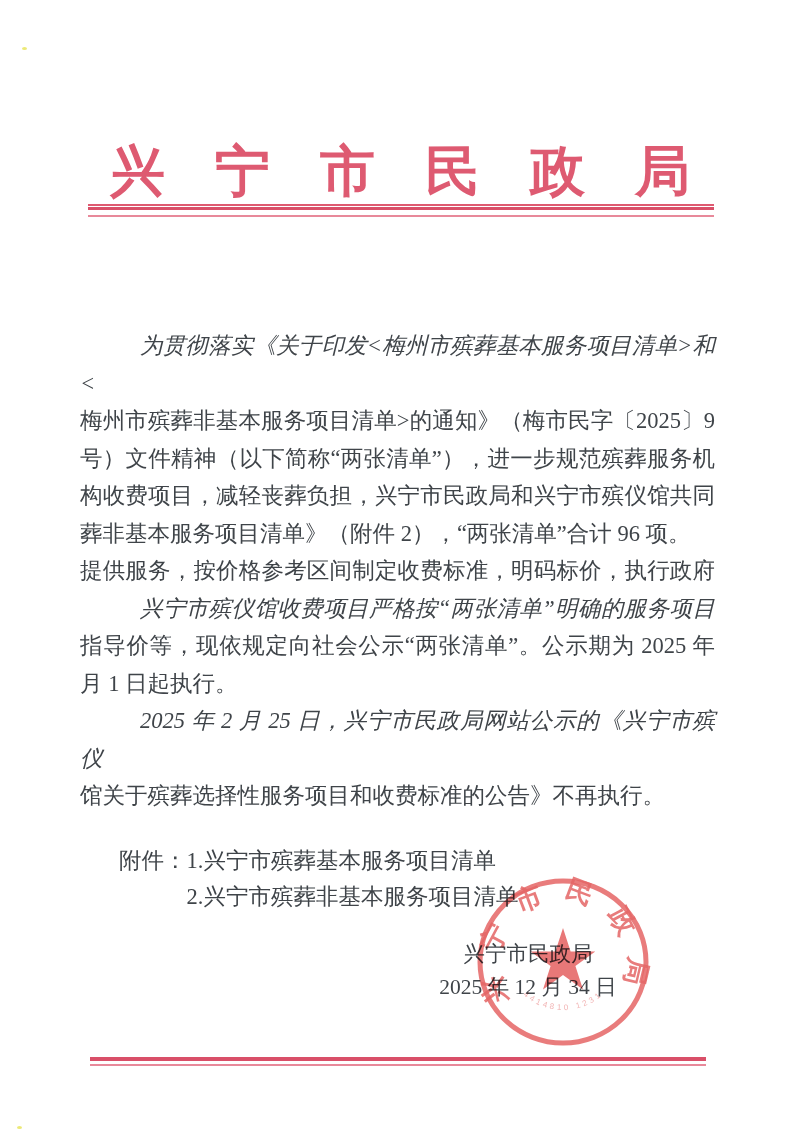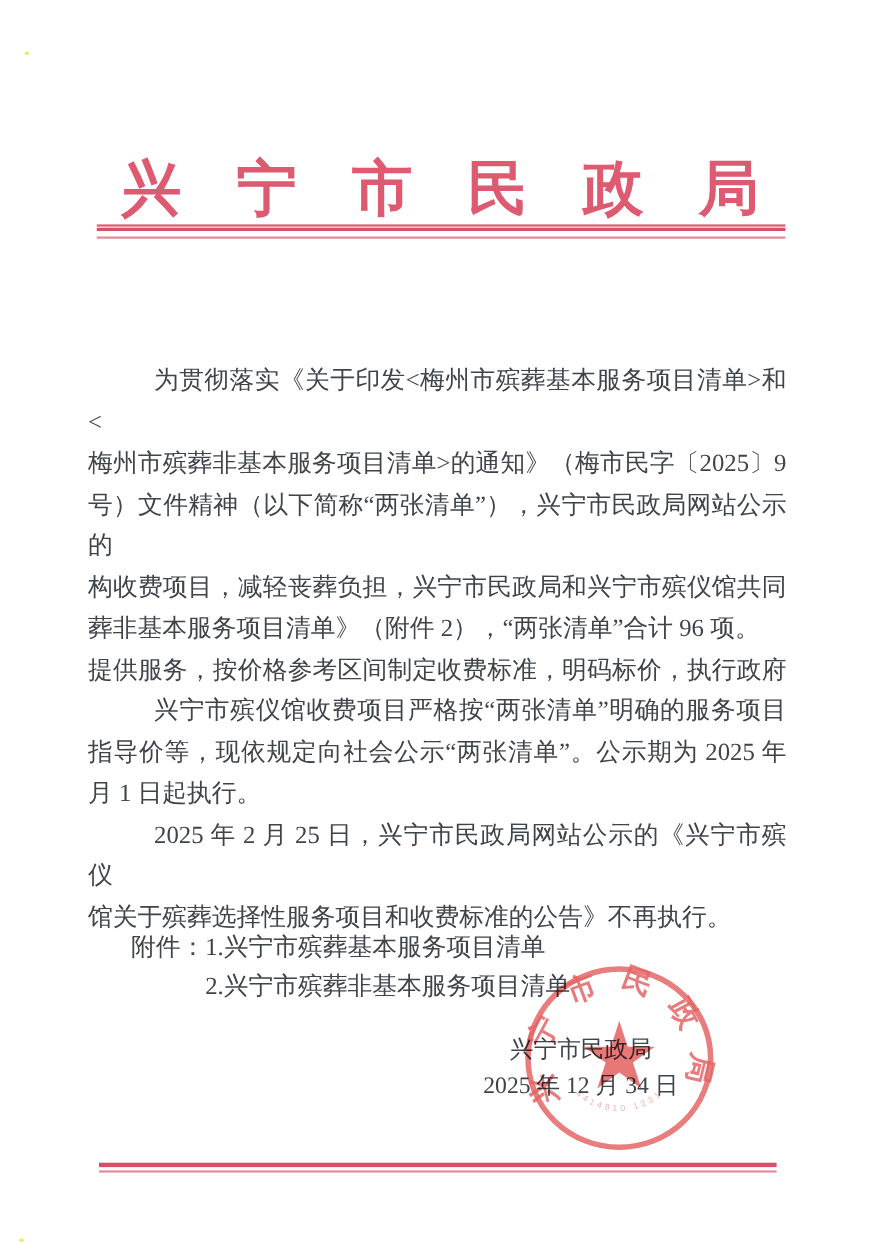--- a/index.html
+++ b/index.html
@@ -26,21 +26,21 @@
     text-align:center; font-size:33px; font-weight:bold;
     letter-spacing:1px; color:var(--title-ink,#3b4045); margin:0;
   }
   
   .body-block {
     position:absolute; top:327px; left:80px; width:635px;
     font-size:22.5px; line-height:37.5px;
   }
   .bl { text-align:justify; }
   .bl.fill { text-align-last:justify; }
-  .bl.indent { text-indent:60px; }
+  .bl.indent { text-indent:60px;font-style:italic; }
   
   .attach {
     position:absolute; top:843px; left:64px; width:635px;
     font-size:22.5px; line-height:35.5px;
   }
   .attach .row1 { padding-left:55px; }
   .attach .row2 { padding-left:calc(55px + 3em); }
   
   .signature {
     position:absolute; top:938px; left:408px; width:240px;
@@ -80,21 +80,21 @@
     <div class="rule1"></div>
     <div class="rule2"></div>
     <div class="rule3"></div>
   </div>
 
 
   <div class="body-block">
 
   <div class="bl indent fill">为贯彻落实《关于印发&lt;梅州市殡葬基本服务项目清单&gt;和&lt;</div>
       <div class="bl fill">梅州市殡葬非基本服务项目清单&gt;的通知》（梅市民字〔2025〕9</div>
-      <div class="bl fill">号）文件精神（以下简称“两张清单”），兴宁市民政局网站公示的</div>
+      <div class="bl fill">号）文件精神（以下简称“两张清单”），进一步规范殡葬服务机</div>
       <div class="bl fill">构收费项目，减轻丧葬负担，兴宁市民政局和兴宁市殡仪馆共同</div>
       <div class="bl">葬非基本服务项目清单》（附件 2），“两张清单”合计 96 项。</div>
       <div class="bl fill">提供服务，按价格参考区间制定收费标准，明码标价，执行政府</div>
       <div class="bl indent fill">兴宁市殡仪馆收费项目严格按“两张清单”明确的服务项目</div>
       <div class="bl fill">指导价等，现依规定向社会公示“两张清单”。公示期为 2025 年</div>
       <div class="bl">月 1 日起执行。</div>
       <div class="bl indent fill">2025 年 2 月 25 日，兴宁市民政局网站公示的《兴宁市殡仪</div>
       <div class="bl">馆关于殡葬选择性服务项目和收费标准的公告》不再执行。</div>
     </div>
 

